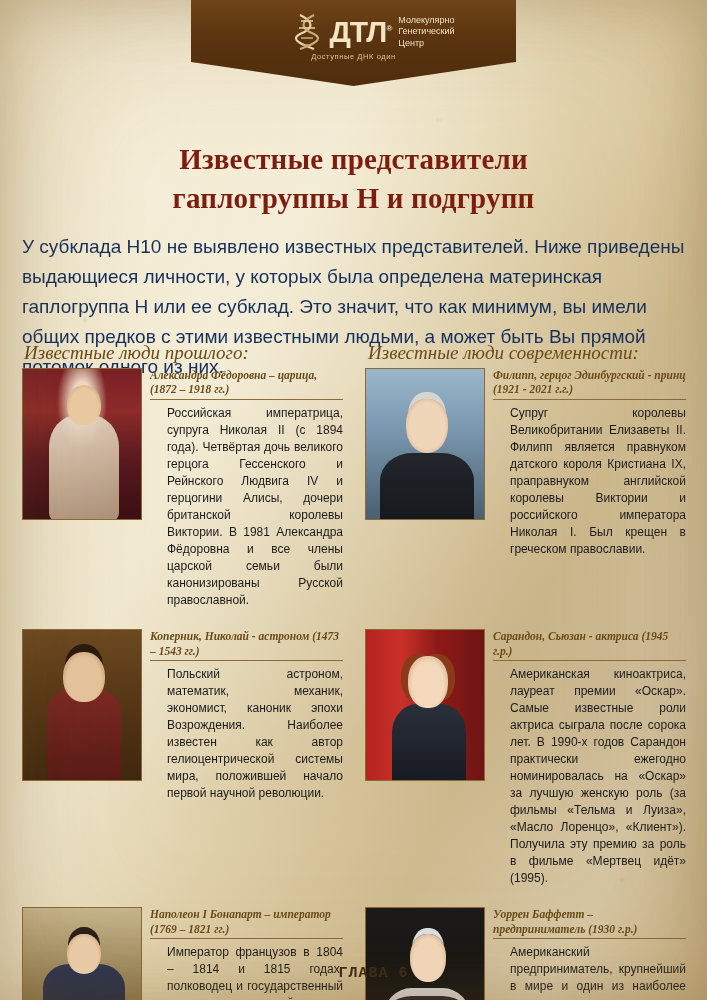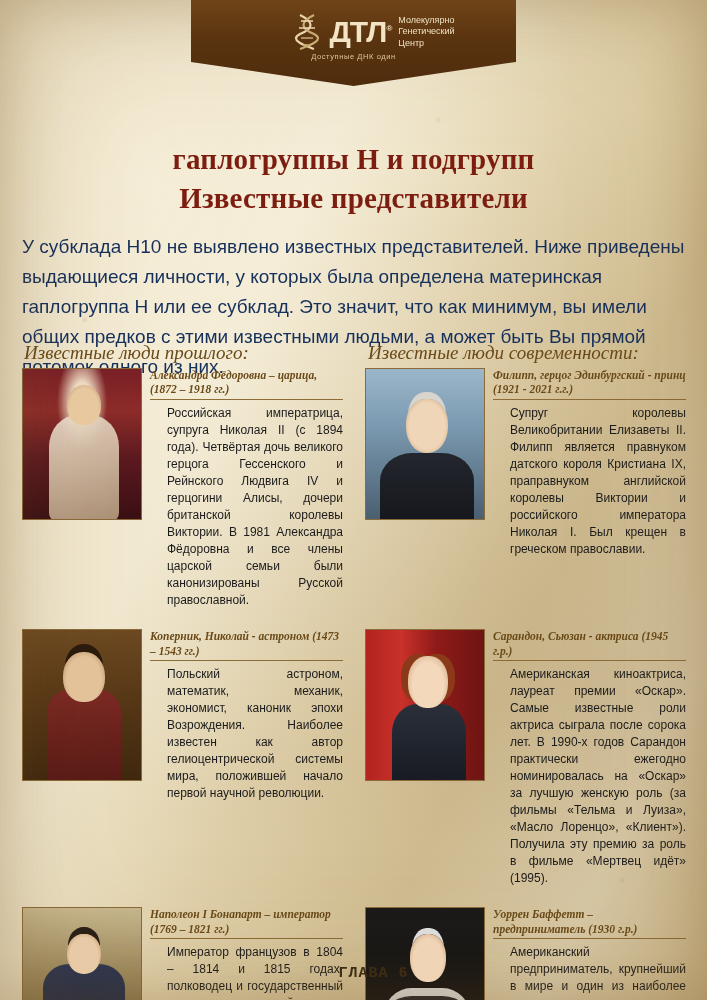--- a/index.html
+++ b/index.html
@@ -371,22 +371,22 @@
       <span class="logo-right">
         <div>Молекулярно</div>
         <div>Генетический</div>
         <div>Центр</div>
       </span>
     </div>
     <div class="logo-sub">Доступные ДНК один</div>
   </div>
 
   <div class="title">
+    <div>Известные представители</div>
     <div>гаплогруппы H и подгрупп</div>
-    <div>Известные представители</div>
   </div>
 
   <div class="intro">У субклада H10 не выявлено известных представителей. Ниже приведены выдающиеся личности, у которых была определена материнская гаплогруппа H или ее субклад. Это значит, что как минимум, вы имели общих предков с этими известными людьми, а может быть Вы прямой потомок одного из них.</div>
 
   <div class="col-head left">Известные люди прошлого:</div>
   <div class="col-head right">Известные люди современности:</div>
 
   <div class="grid">
 
     <div class="row">

